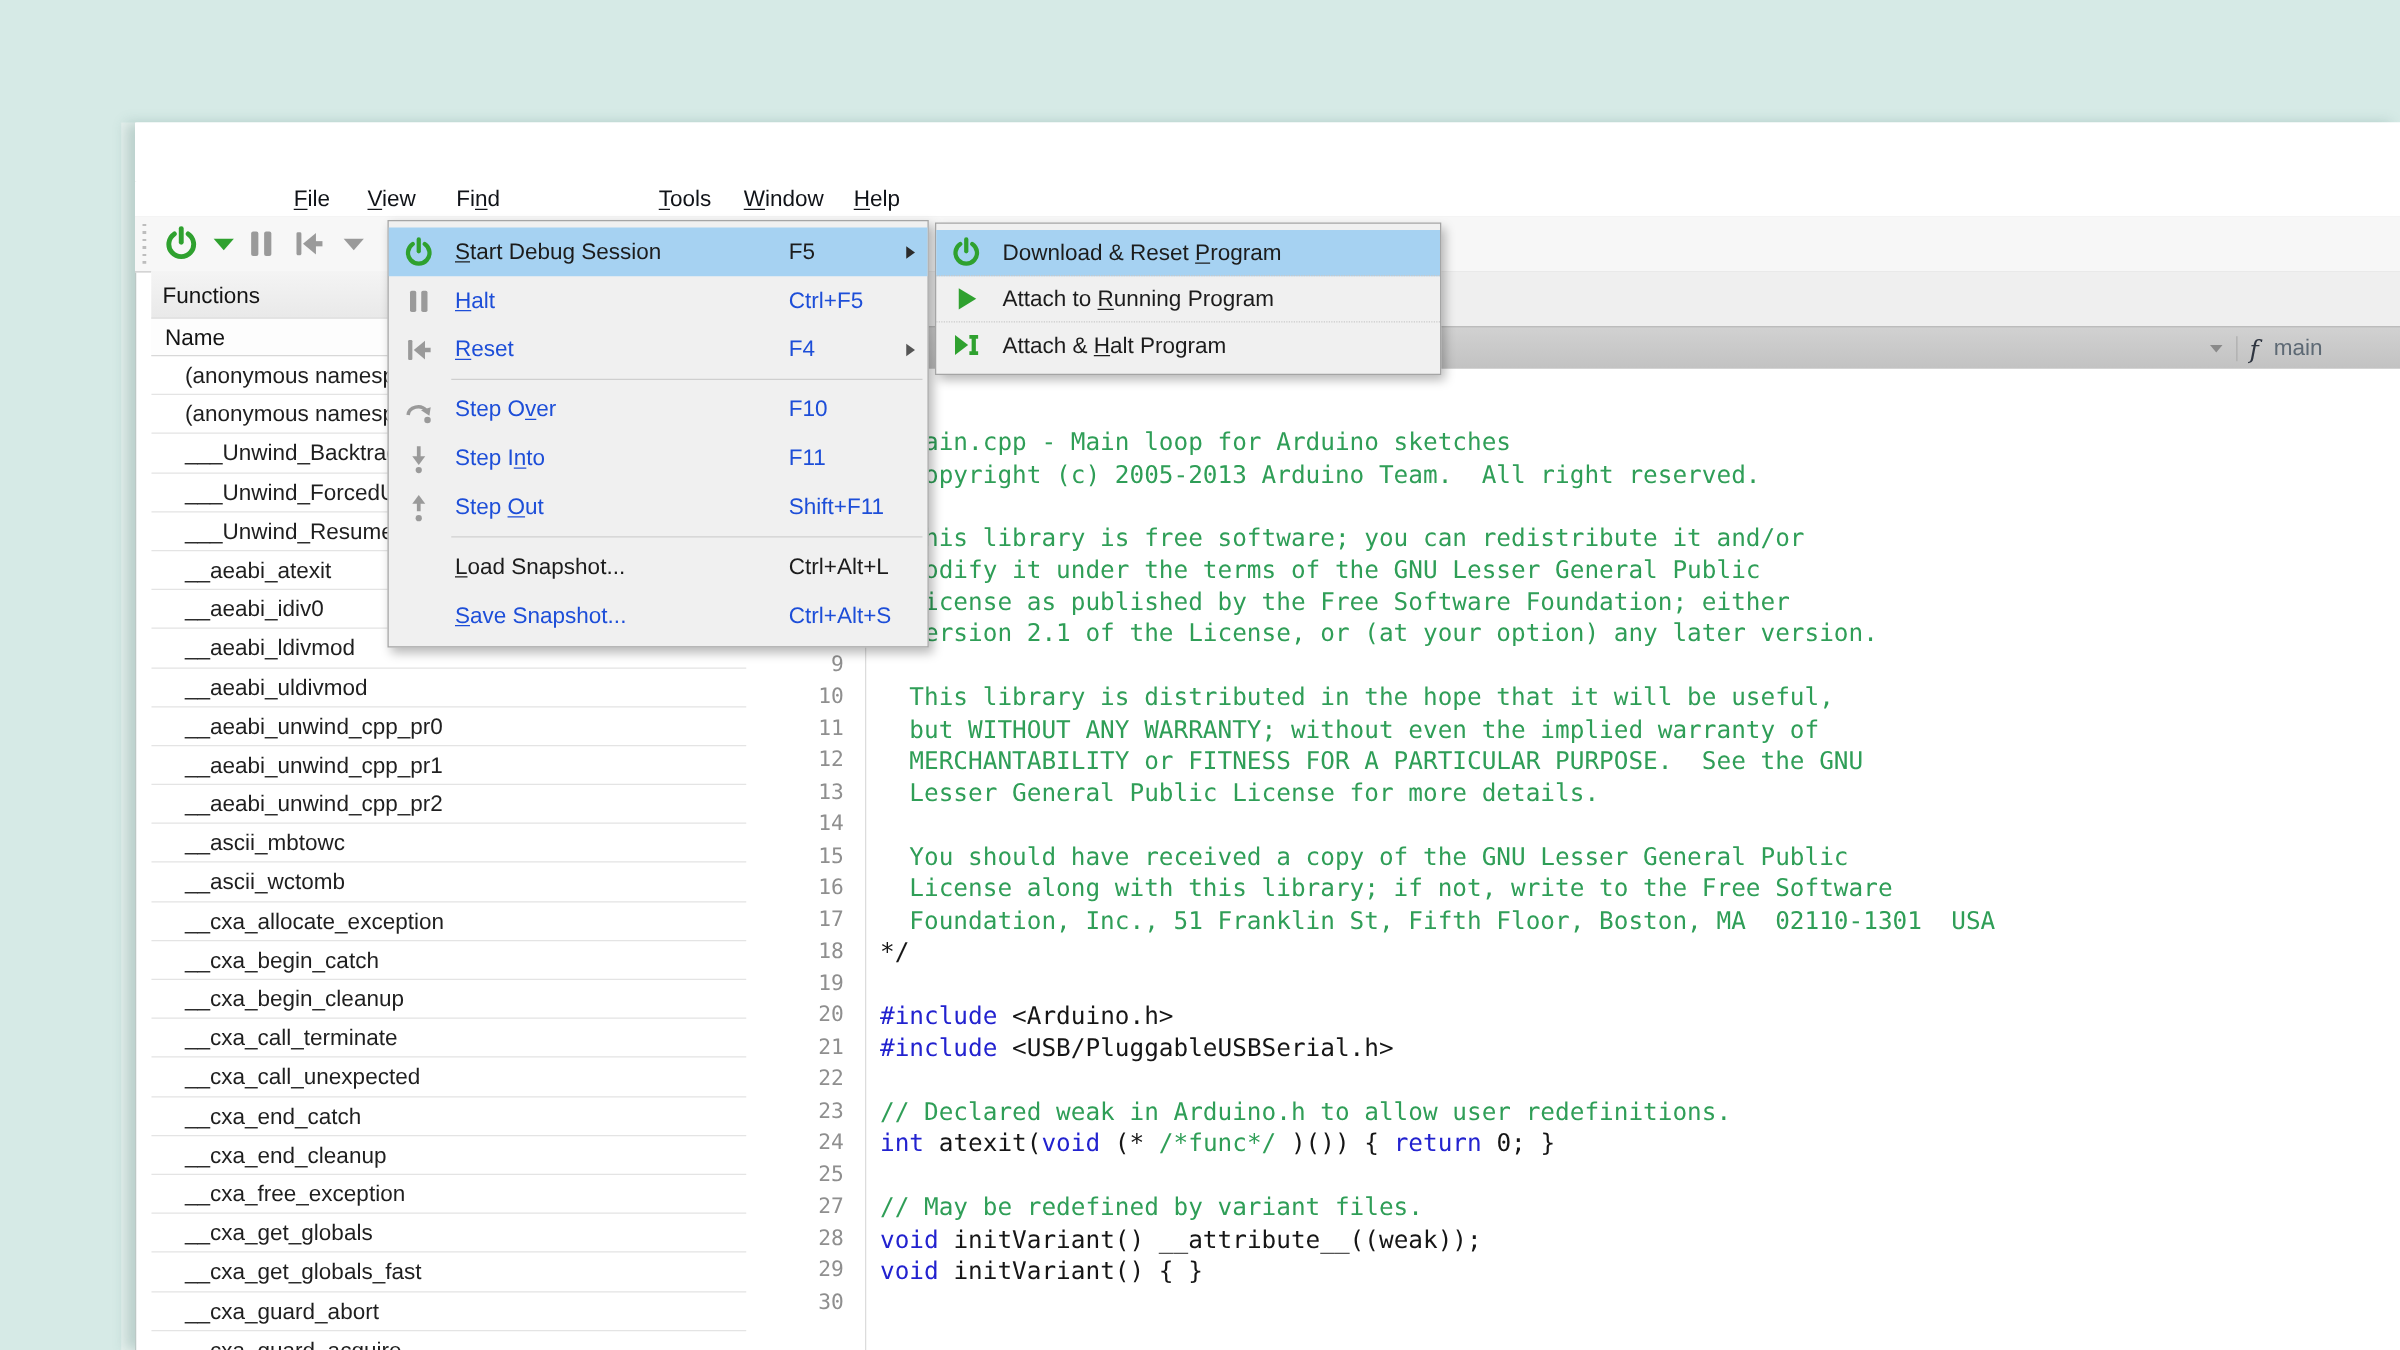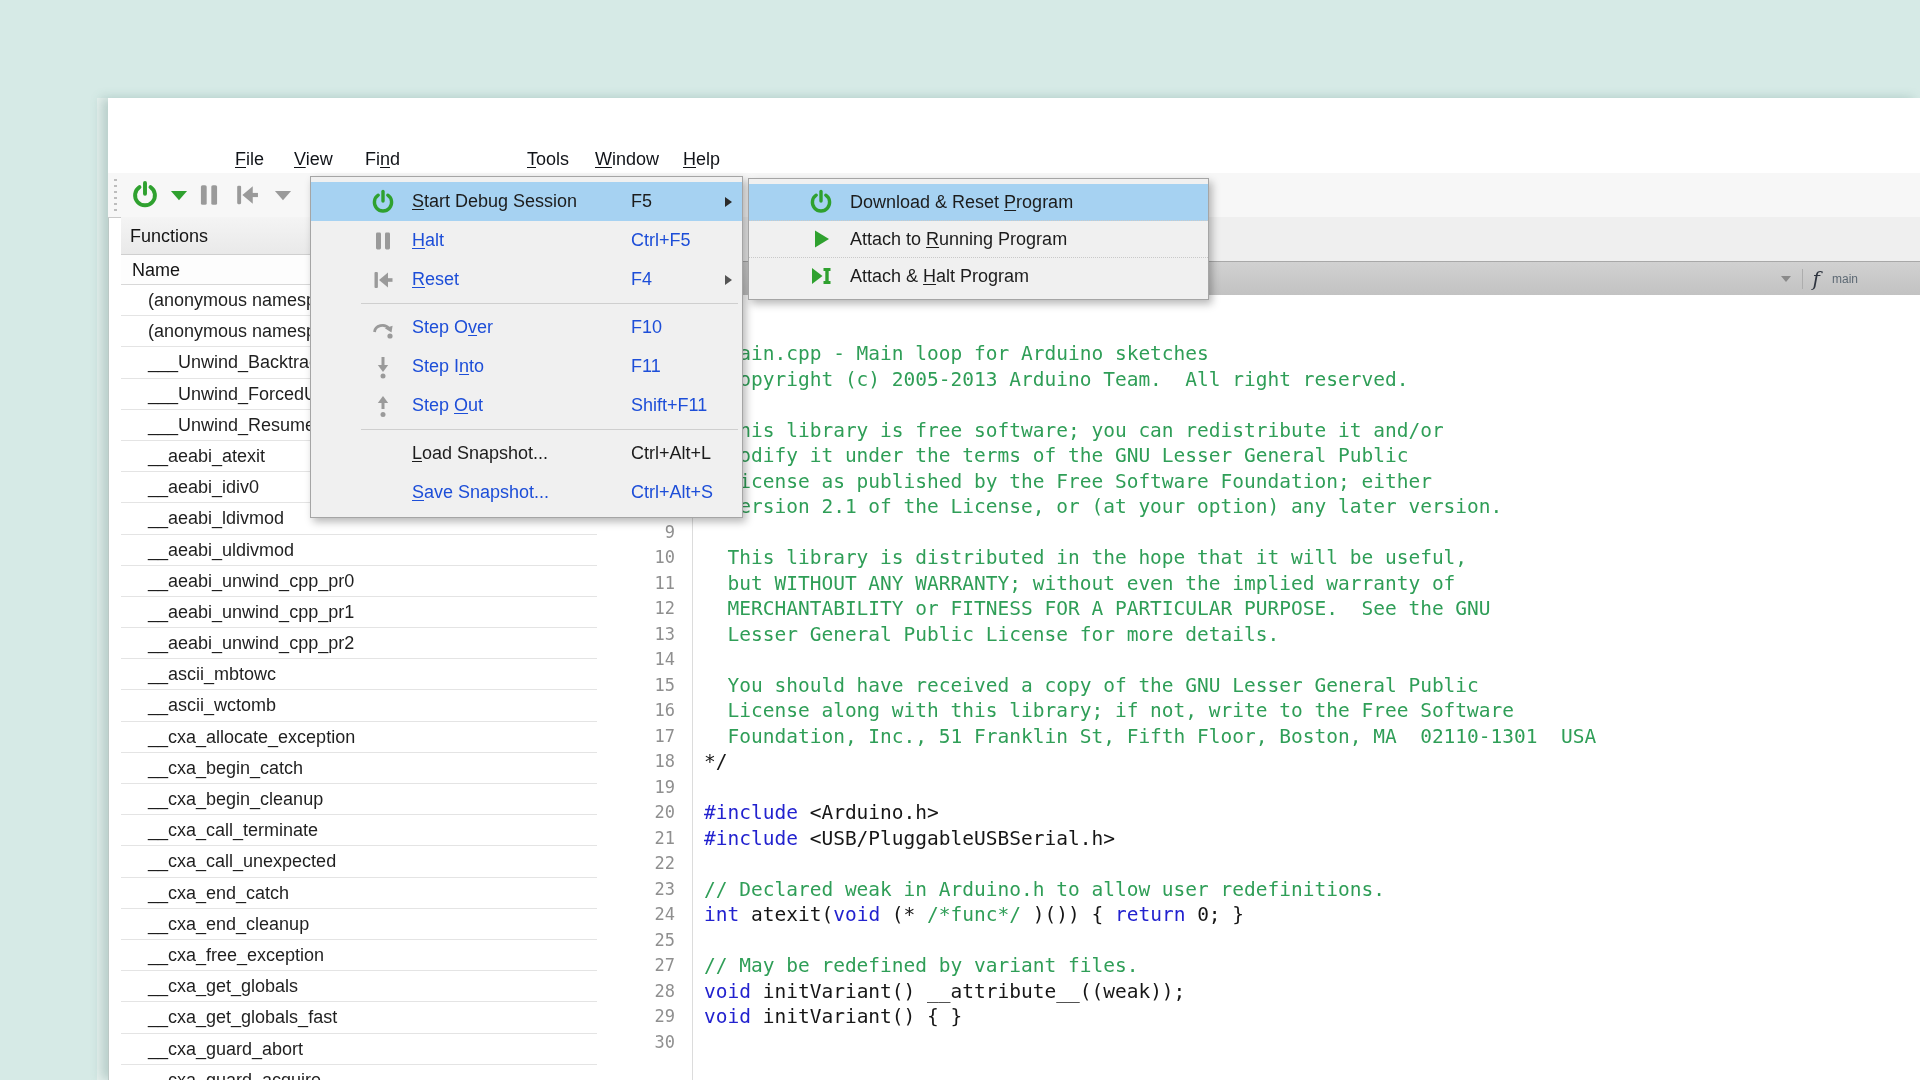--- a/index.html
+++ b/index.html
@@ -36,34 +36,34 @@
   .fn-row{height:31.2px;line-height:30px;border-bottom:1px solid #e4e4e4;box-sizing:border-box;
           font-size:18px;color:#1f1f1f;padding-left:27px;white-space:nowrap;overflow:hidden;}
   
   #right-top-strip{left:597px;top:217px;right:0;height:44px;background:#efefef;}
   #symbol-bar{left:597px;top:261px;right:0;height:33px;background:linear-gradient(#d1d1d1,#c2c2c2);
               border-top:1px solid #a8a8a8;border-bottom:1px solid #a3a3a3;box-sizing:content-box;}
   #symbol-widget{position:absolute;right:62px;top:0;height:33px;display:flex;align-items:center;}
   #symbol-chevron{width:16px;height:16px;color:#8a8a8a;}
   #symbol-sep{width:1px;height:20px;background:#adadad;margin:0 10px 0 8px;}
   #symbol-f{font-family:"DejaVu Serif",serif;font-style:italic;font-size:20px;color:#2f3540;margin-right:12px;}
-  #symbol-name{font-size:12px;color:#5d6974;}
+  #symbol-name{font-size:18px;color:#5d6974;}
   #editor{left:597px;top:295px;right:0;bottom:0;background:#fff;overflow:hidden;}
   #gutter-bg{position:absolute;left:0;top:0;width:95px;bottom:0;border-right:1px solid #dcdcdc;}
   #code-lines{position:absolute;left:0;top:20.5px;right:0;}
   .cl{display:flex;height:25.5px;line-height:25.5px;font-family:"DejaVu Sans Mono",monospace;white-space:pre;}
   .cl .ln{width:78px;padding-right:17px;text-align:right;font-size:17px;color:#8f8f8f;flex:none;}
   .cl .ct{padding-left:12px;font-size:19.5px;}
   .cm{color:#2f9e57;} .kw{color:#2222cf;} .pl{color:#161616;}
   
   .menu{background:#f0f0f0;border:1px solid #a5a5a5;box-shadow:3px 4px 8px rgba(0,0,0,.28);
         box-sizing:border-box;padding:5px 0;z-index:10;}
   #debug-menu{left:310px;top:176px;width:433px;}
-  #start-submenu{left:748px;top:178px;width:461px;z-index:11;}
-  .menu-item{position:relative;height:39px;display:flex;align-items:center;font-size:18px;color:#1c1c1c;padding-left:48px;}
+  #start-submenu{left:748px;top:178px;width:405px;z-index:11;}
+  .menu-item{position:relative;height:39px;display:flex;align-items:center;font-size:18px;color:#1c1c1c;}
   #start-submenu .menu-item{height:36px;border-bottom:1px dotted #c9c9c9;}
   #start-submenu .menu-item:last-child{border-bottom:none;}
   .menu-item.selected{background:#a6d2f2;}
   .menu-item.disabled{color:#1d4ed8;}
   .menu-item .mi-icon{width:26px;height:26px;margin-left:11px;flex:none;}
   .menu-item .mi-icon svg{width:100%;height:100%;}
   .menu-item .mi-label{margin-left:16px;white-space:nowrap;}
   .menu-item .u{text-decoration:underline;text-underline-offset:2px;}
   .menu-item .mi-shortcut{position:absolute;left:320px;white-space:nowrap;}
   .menu-item .mi-sub{position:absolute;right:10px;width:0;height:0;

